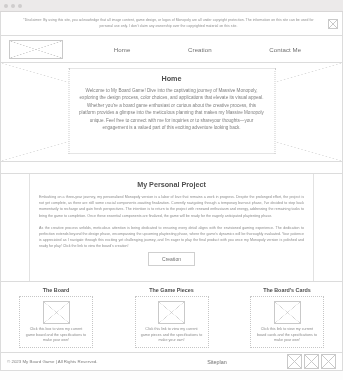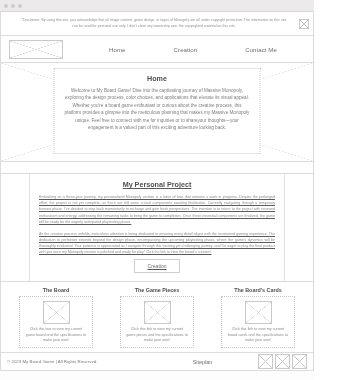--- a/index.html
+++ b/index.html
@@ -3,21 +3,21 @@
 <meta charset="utf-8">
 <style>
   html,body{margin:0;padding:0;}
   body{
     width:343px;height:380px;overflow:hidden;
     background:#ffffff;
     font-family:"Liberation Sans", sans-serif;
     color:#5a5a5a;
     -webkit-font-smoothing:antialiased;
   }
-  .page{position:relative;width:314px;height:380px;background:#fdfdfd;}
+  .page{position:relative;width:343px;height:380px;background:#fdfdfd;}
 
   
   .chrome{height:11px;background:#eceaea;border-bottom:1px solid #d8d6d6;
           display:flex;align-items:center;padding-left:4px;gap:3px;}
   .dot{width:4px;height:4px;border-radius:50%;background:#cfcdcd;}
 
   
   .disclaimer{
     position:relative;border:1px solid #dcdcdc;border-top:none;
     background:#fff;padding:3px 26px 3px 20px;min-height:17px;
@@ -53,21 +53,21 @@
              width:207px;min-height:86px;background:#fff;border:1px dotted #cacaca;
              padding:5px 10px 6px;box-sizing:border-box;}
   .hero-card h2{margin:0 0 4px;font-size:7.2px;font-weight:bold;text-align:center;color:#4f4f4f;}
   .hero-card p{margin:0;font-size:4.6px;line-height:1.62;text-align:center;color:#7e7e7e;}
 
   
   .band{height:11px;border:1px solid #dcdcdc;border-top:none;background:#fff;}
 
   
   .project{border:1px solid #dcdcdc;border-top:none;background:#fff;
-           display:flex;min-height:107px;text-decoration:underline;}
+           display:flex;min-height:107px;}
   .proj-col{width:28px;border-right:1px solid #e2e2e2;flex:0 0 auto;}
   .proj-col.right{border-right:none;border-left:1px solid #e2e2e2;}
   .proj-body{flex:1;padding:6px 9px 6px;box-sizing:border-box;}
   .proj-body h2{margin:0 0 5px;font-size:7.2px;font-weight:bold;text-align:center;color:#4f4f4f;}
   .proj-body p{margin:0 0 6px;font-size:3.6px;line-height:1.72;text-align:justify;color:#8b8b8b;}
   .cta-wrap{display:flex;justify-content:center;margin-top:-3px;}
   .cta{border:1px solid #cfcfcf;background:#fff;font-size:5px;color:#6f6f6f;
        padding:3px 13px;font-family:"Liberation Sans", sans-serif;cursor:pointer;}
 
   

